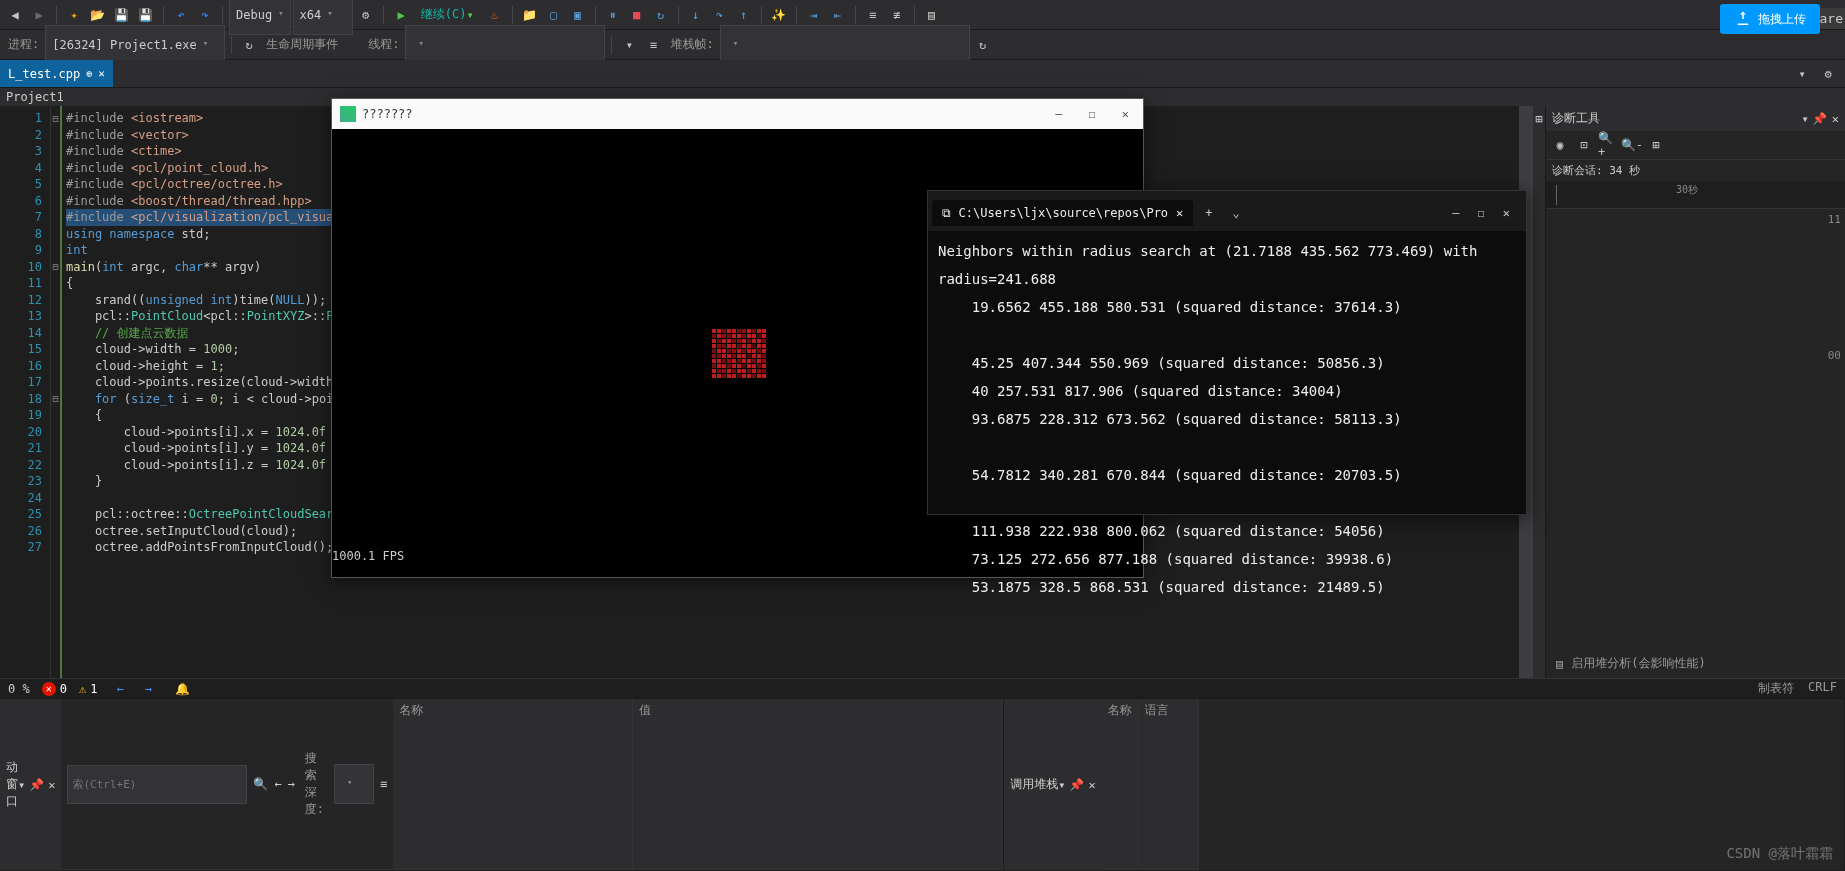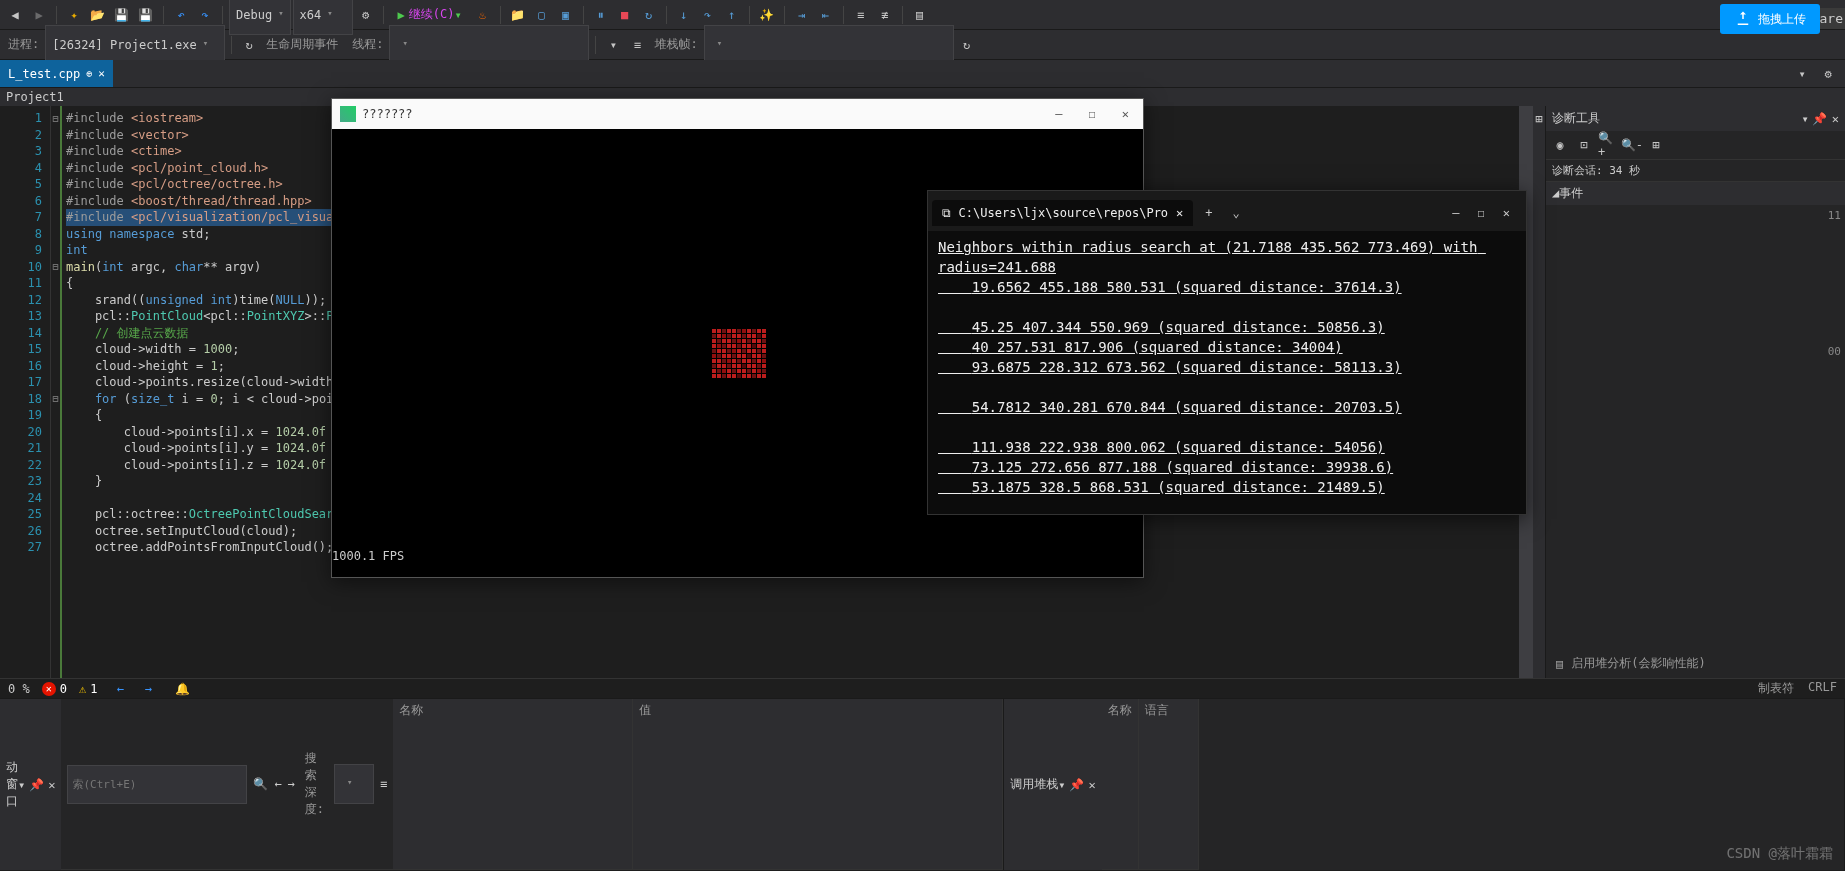--- a/index.html
+++ b/index.html
@@ -69,21 +69,21 @@
 .viz-cloud div:nth-child(7n) { background:#a11; }
 .fps-lbl { position:absolute; bottom:14px; left:0px; color:#ccc; font-size:12px; font-family:Consolas,monospace; }
 
 
 .term { position:absolute; left:927px; top:190px; width:600px; height:325px; background:#0c0c0c; border:1px solid #333; box-shadow:0 4px 20px rgba(0,0,0,.6); z-index:10; }
 .term-tabs { height:40px; background:#1a1a1a; display:flex; align-items:center; padding:4px 4px 0; gap:4px; }
 .term-tab { background:#0c0c0c; padding:6px 10px; display:flex; align-items:center; gap:8px; color:#eee; border-radius:4px 4px 0 0; font-size:12px; }
 .term-add { color:#ccc; padding:4px 8px; cursor:pointer; }
 .term-ctrl { margin-left:auto; display:flex; gap:18px; padding:0 12px; color:#ccc; }
 .term-ctrl span { cursor:pointer; }
-.term-body { padding:6px 10px; font-family:Consolas,monospace; font-size:14px; line-height:20px; color:#eee; white-space:pre-wrap;text-decoration:underline; }
+.term-body { padding:6px 10px; font-family:Consolas,monospace; font-size:14px; line-height:28px; color:#eee; white-space:pre-wrap; }
 
 
 .statusbar { height:20px; background:#1e1e1e; border-top:1px solid #333; display:flex; align-items:center; padding:0 8px; gap:12px; font-size:11px; }
 .statusbar .pct { color:#ccc; }
 .statusbar .err { color:#fff; display:flex; align-items:center; gap:4px; }
 .statusbar .err .ei { width:14px; height:14px; border-radius:50%; background:#e51400; color:#fff; display:flex;align-items:center;justify-content:center; font-size:10px; }
 .statusbar .wrn { color:#fff; display:flex; align-items:center; gap:4px; }
 .statusbar .wrn .wi { color:#ffcc00; }
 .statusbar .nav { display:flex; gap:6px; }
 .statusbar .right { margin-left:auto; display:flex; gap:14px; color:#999; }
@@ -122,21 +122,21 @@
   <div class="tbtn" style="color:#3794ff">↷</div>
   <div class="sep"></div>
   <div class="dropdown">
       <span>Debug</span>
     </div>
   <div class="dropdown">
       <span>x64</span>
     </div>
   <div class="tbtn">⚙</div>
   <div class="sep"></div>
-  <div class="tbtn" style="color:#4ec94e;width:auto;padding:0 8px">▶ <span style="color:#d946ef;margin-left:4px">继续(C)</span> ▾</div>
+  <div class="tbtn" style="color:#4ec94e;width:auto;padding:0 8px">▶ <span style="color:#14b8a6;margin-left:16px">继续(C)</span> ▾</div>
   <div class="tbtn" style="color:#ff6a00">♨</div>
   <div class="sep"></div>
   <div class="tbtn" style="color:#e8ab00">📁</div>
   <div class="tbtn" style="color:#569cd6">▢</div>
   <div class="tbtn" style="color:#569cd6">▣</div>
   <div class="sep"></div>
   <div class="tbtn" style="color:#569cd6">⏸</div>
   <div class="tbtn" style="color:#e74856">■</div>
   <div class="tbtn" style="color:#569cd6">↻</div>
   <div class="sep"></div>
@@ -156,21 +156,21 @@
 </div>
 
 <div class="toolbar">
   <span class="lbl">进程:</span>
   <div class="dropdown" style="min-width:180px">
       <span>[26324] Project1.exe</span>
     </div>
   <div class="sep"></div>
   <div class="tbtn">↻</div>
   <span class="lbl">生命周期事件</span>
-  <span class="lbl" style="margin-left:4px">线程:</span>
+  <span class="lbl" style="margin-left:20px">线程:</span>
   <div class="dropdown" style="min-width:200px"></div>
   <div class="sep"></div>
   <div class="tbtn">▾</div>
   <div class="tbtn">≡</div>
   <span class="lbl">堆栈帧:</span>
   <div class="dropdown" style="min-width:250px"></div>
   <div class="tbtn">↻</div>
 </div>
 
 <div class="tabbar">
@@ -264,23 +264,24 @@
       </div>
     </div>
     <div class="diag-tb">
       <div class="tbtn">◉</div>
       <div class="tbtn">⊡</div>
       <div class="tbtn">🔍+</div>
       <div class="tbtn">🔍-</div>
       <div class="tbtn">⊞</div>
     </div>
     <div class="diag-session">诊断会话: 34 秒</div>
-    <div class="diag-sect">
-        <span>◢事件</span>
-      </div>
+    <div class="diag-timeline">
+      <div style="position:absolute;left:10px;top:4px;width:1px;height:20px;background:#666"></div>
+      <div class="tick" style="left:130px">30秒</div>
+    </div>
     <div style="flex:1;position:relative">
       <div style="position:absolute;right:4px;top:4px;color:#888;font-size:11px">11</div>
       <div style="position:absolute;right:4px;top:140px;color:#888;font-size:11px">00</div>
     </div>
     <div class="diag-item">
       <span>▤</span>
       <span>启用堆分析(会影响性能)</span>
     </div>
   </div>
 </div>

